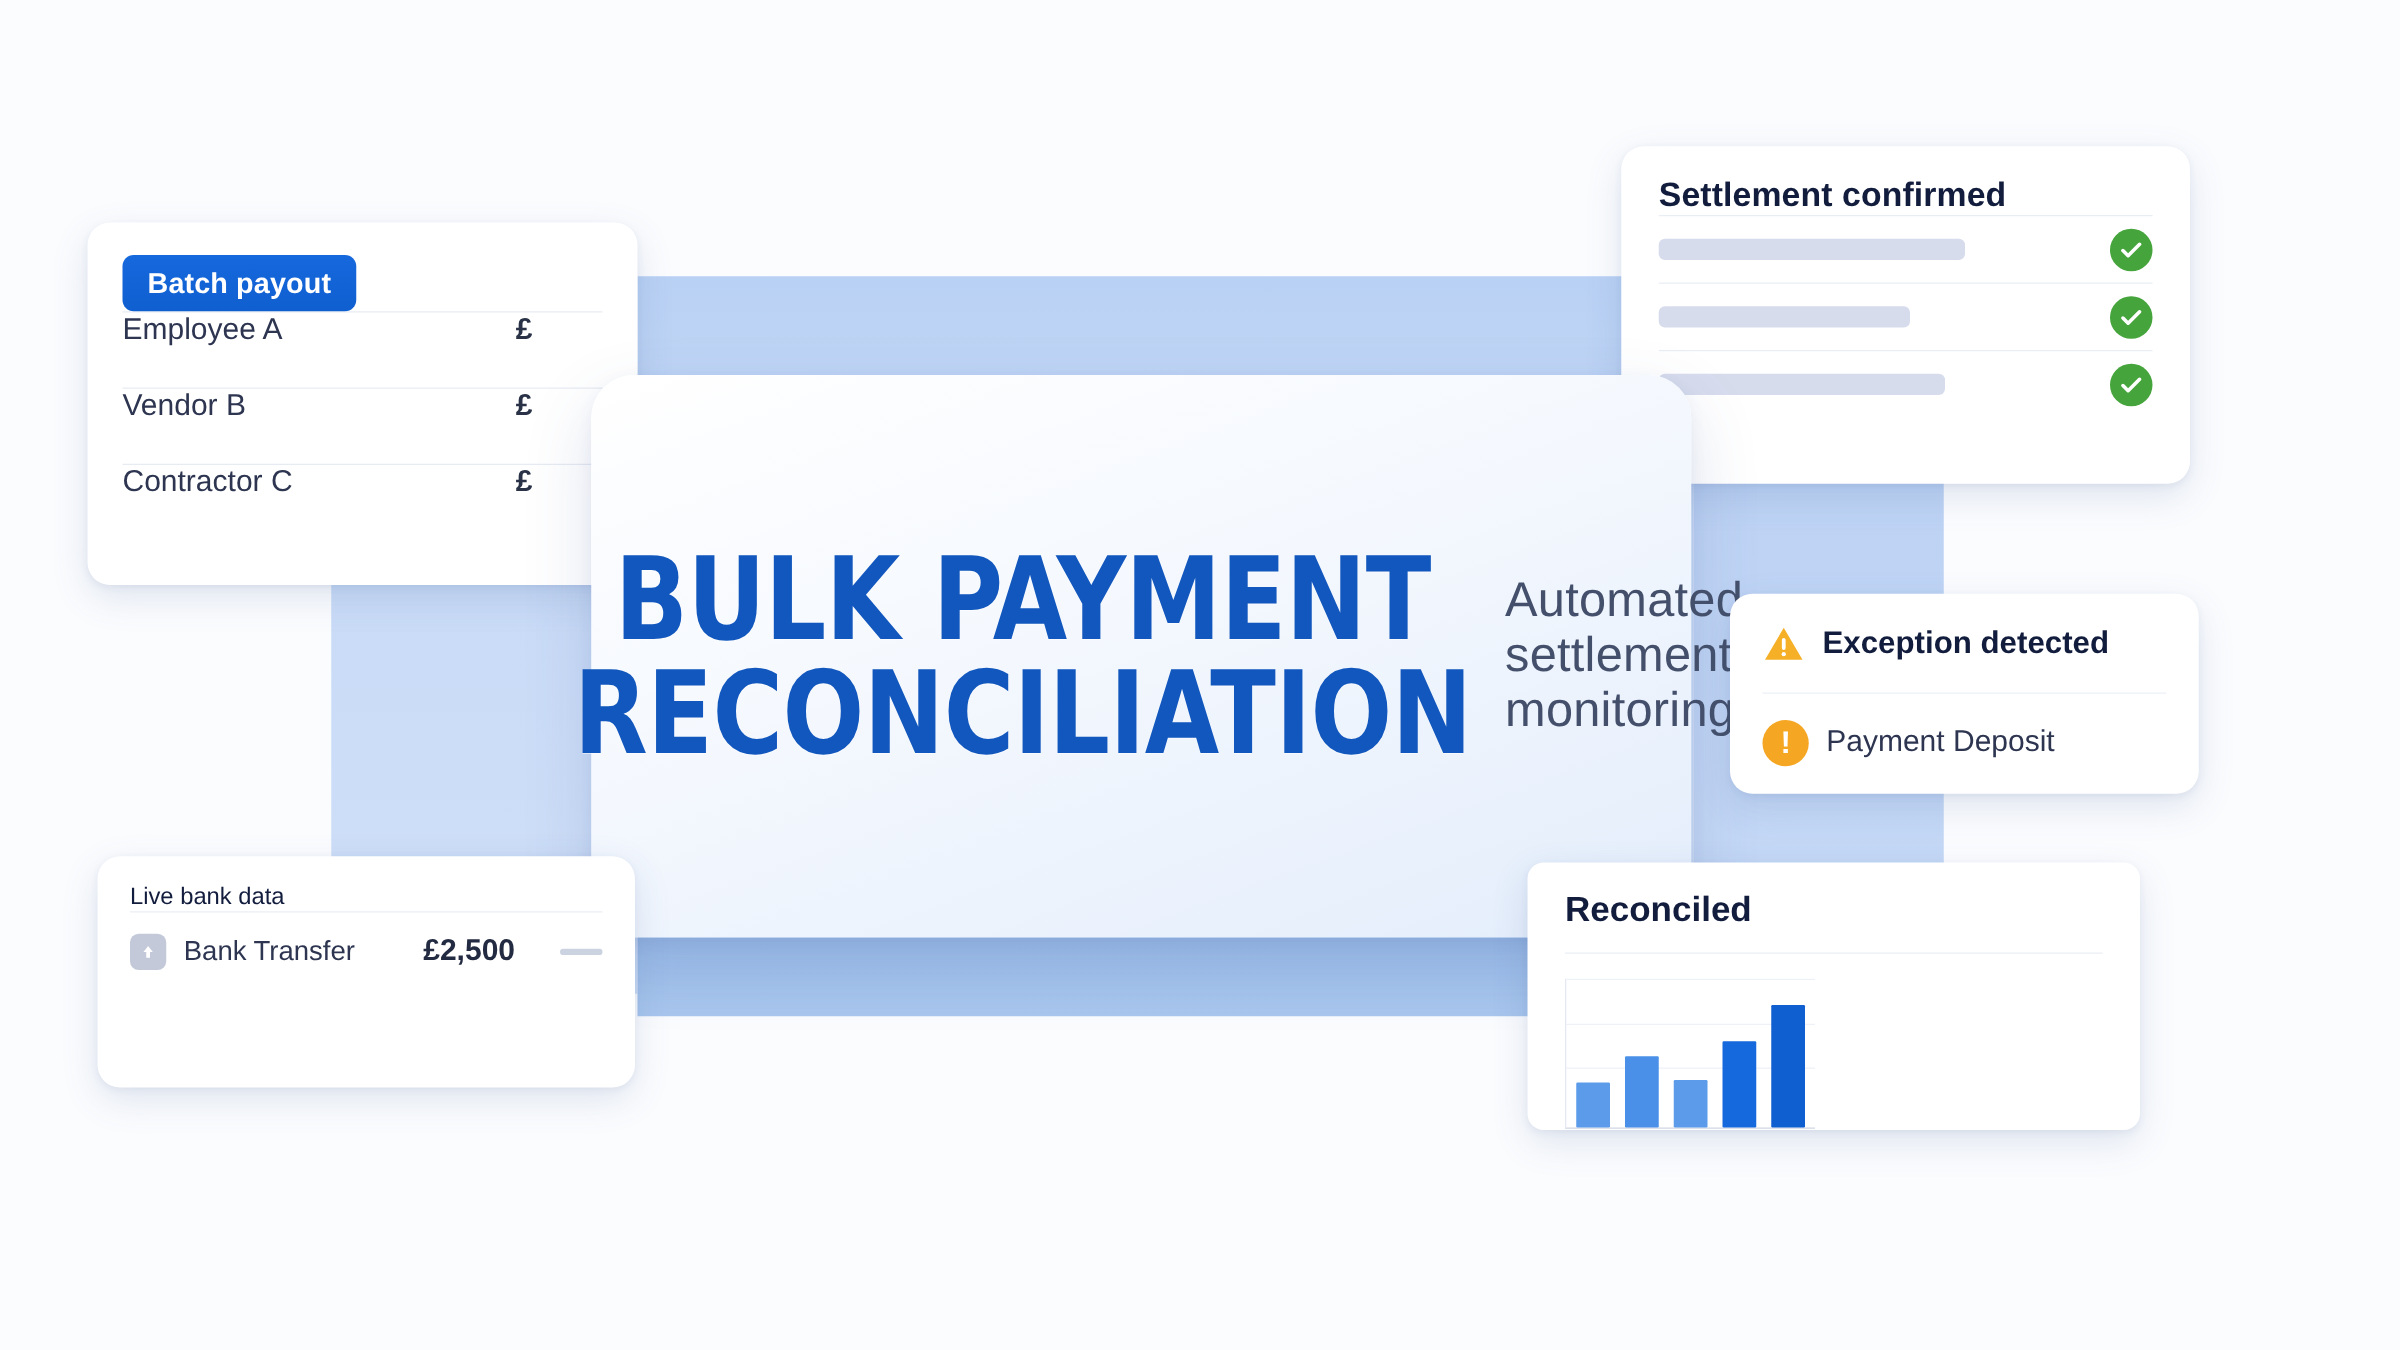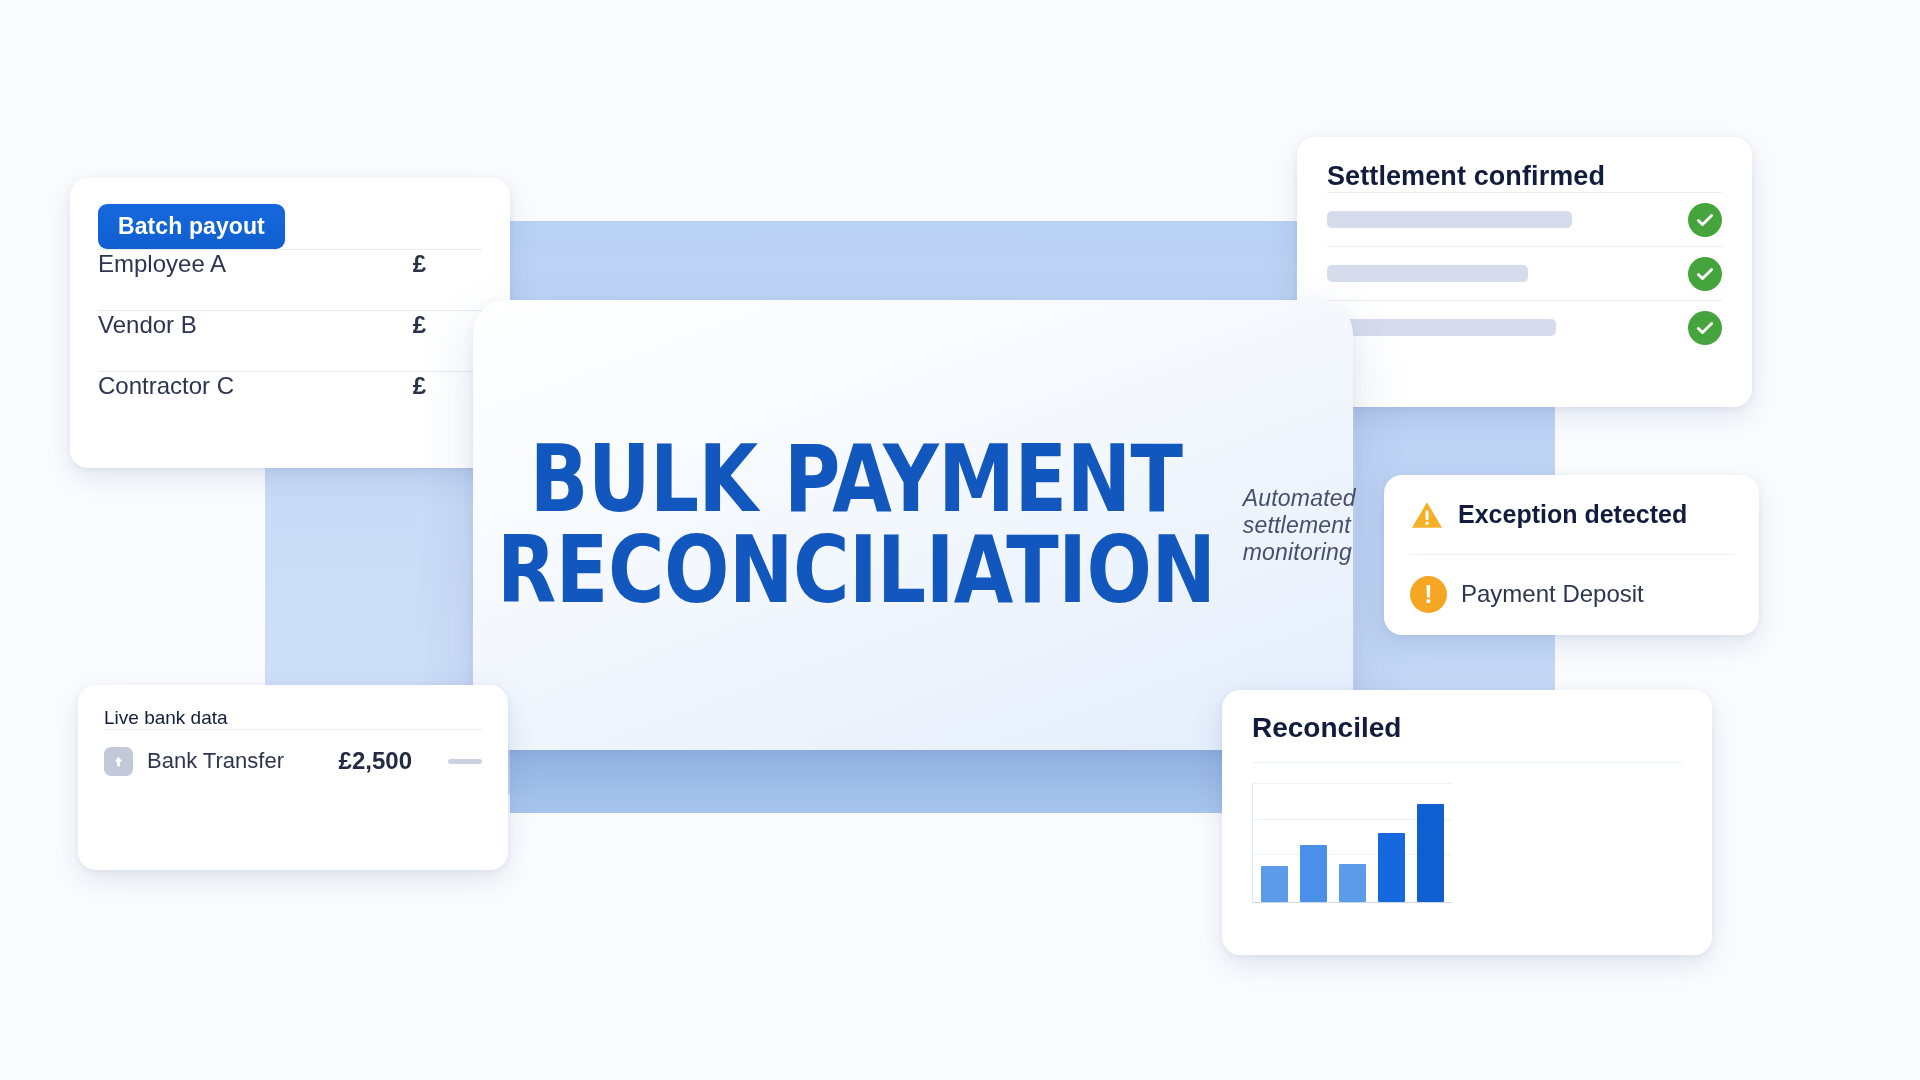--- a/index.html
+++ b/index.html
@@ -68,24 +68,24 @@
   }
   #hero-title {
     font-family:"Liberation Sans Narrow","DejaVu Sans Condensed","Liberation Sans", sans-serif;
     font-weight:700; font-size:92px; line-height:.99;
     color:#1257bd; text-align:center; letter-spacing:-.5px;
     transform:scaleX(.93); transform-origin:center;
     text-shadow:0 1px 0 rgba(255,255,255,.5);
   }
   #hero-title .l2 { display:block; }
   #hero-rule { width:620px; height:2px; background:#b4c4dd; margin:34px 0 26px 0; }
-  #hero-sub { font-size:23px; color:#44506b; letter-spacing:.2px;font-style:italic; }
-
-  
-  #card-settle { left:1297px; top:137px; width:455px; height:270px; padding:24px 30px 0 30px; }
+  #hero-sub { font-size:39px; color:#44506b; letter-spacing:.2px; }
+
+  
+  #card-settle { left:1297px; top:117px; width:455px; height:270px; padding:24px 30px 0 30px; }
   #settle-title { font-size:27px; font-weight:700; color:#121c3d; letter-spacing:.1px; }
   .settle-row {
     display:flex; align-items:center; justify-content:space-between;
     border-top:1px solid #e9edf4; height:54px;
   }
   .settle-row:first-of-type { margin-top:18px; }
   .skel { height:17px; border-radius:5px; background:#d7dced; }
   .check {
     width:34px; height:34px; border-radius:50%;
     background:#45a43b; display:flex; align-items:center; justify-content:center;
@@ -116,21 +116,21 @@
   .bank-row:first-of-type { margin-top:16px; }
   .bank-ico {
     width:29px; height:29px; border-radius:7px; background:#c3c9d8;
     display:flex; align-items:center; justify-content:center; flex:0 0 auto;
   }
   .bank-name { font-size:22px; color:#2d3550; flex:1; }
   .bank-amt { font-size:24px; color:#232b42; font-weight:600; }
   .bank-dash { width:34px; height:5px; border-radius:3px; background:#ccd3e0; margin-left:22px; }
 
   
-  #card-recon { left:1222px; top:690px; width:490px; height:265px; padding:22px 30px 0 30px; }
+  #card-recon { left:1222px; top:690px; width:490px; height:214px; padding:22px 30px 0 30px;border-radius:13px; }
   #recon-title { font-size:28px; font-weight:700; color:#121c3d; }
   #recon-body { display:flex; align-items:center; border-top:1px solid #eaeef5; margin-top:18px; padding-top:20px; }
   #chart {
     position:relative; width:200px; height:120px;
     border-left:1px solid #e3e8f1; border-bottom:1px solid #cfd7e4;
   }
   #chart .grid { position:absolute; left:0; right:0; height:1px; background:#eef1f7; }
   #bars { position:absolute; left:8px; right:8px; bottom:0; top:0; display:flex; align-items:flex-end; gap:12px; }
   .bar { flex:1; border-radius:1px; }
   #recon-right { margin-left:26px; }

